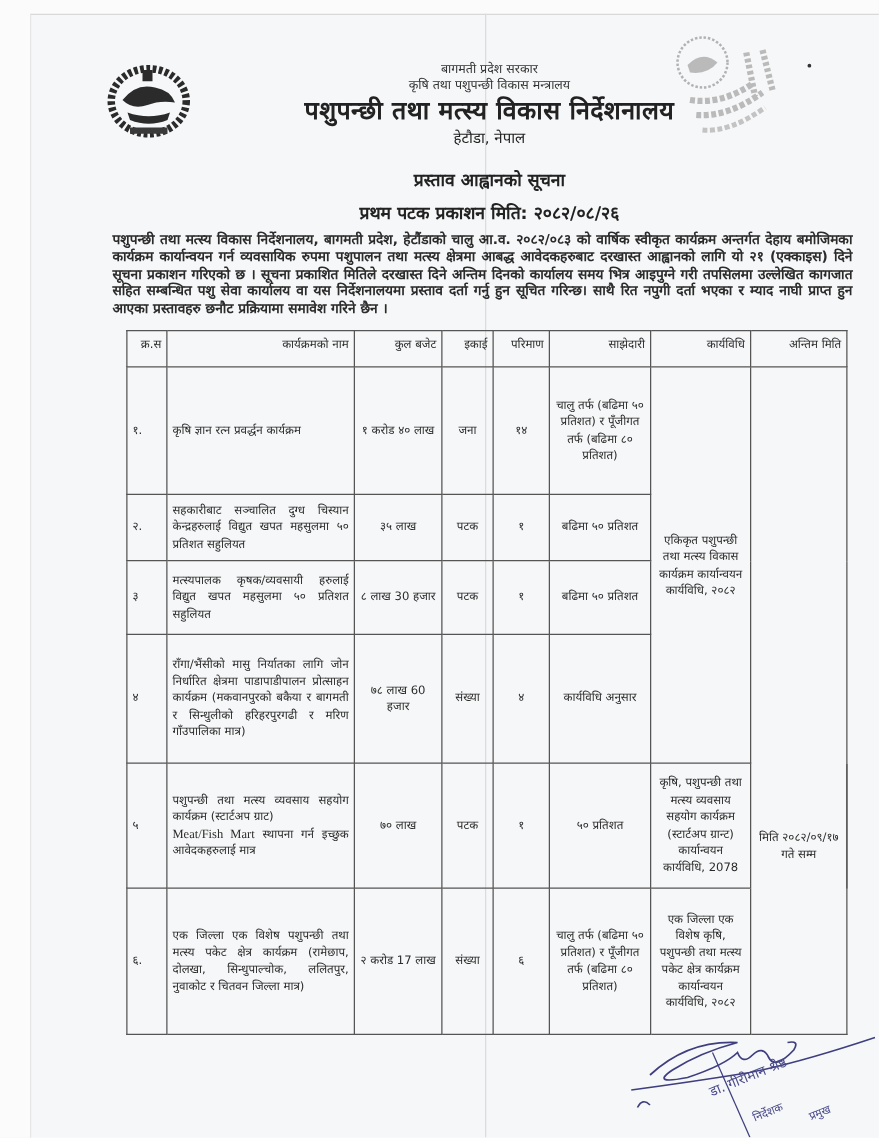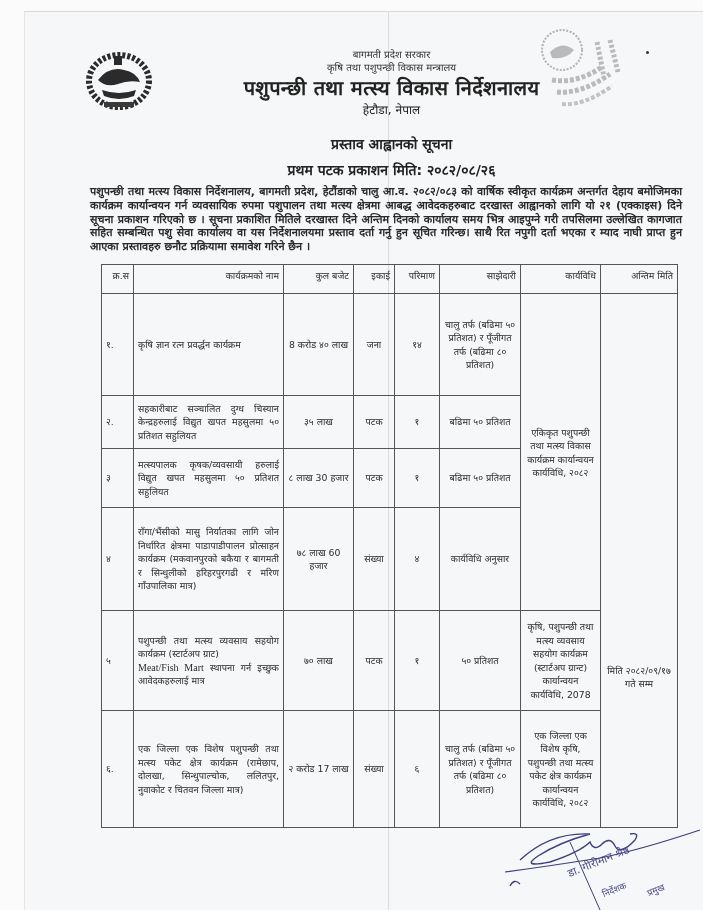--- a/index.html
+++ b/index.html
@@ -122,21 +122,21 @@
       <th>परिमाण</th>
       <th>साझेदारी</th>
       <th>कार्यविधि</th>
       <th>अन्तिम मिति</th>
     </tr>
   </thead>
   <tbody>
     <tr style="height:102px">
       <td class="sn">१.</td>
       <td class="j">कृषि ज्ञान रत्न प्रवर्द्धन कार्यक्रम</td>
-      <td class="c">8 करोड ४० लाख</td>
+      <td class="c">१ करोड ४० लाख</td>
       <td class="c">जना</td>
       <td class="c">१४</td>
       <td class="c">चालु तर्फ (बढिमा ५० प्रतिशत) र पूँजीगत तर्फ (बढिमा ८० प्रतिशत)</td>
       <td style="border-bottom:none"></td>
       <td style="border-bottom:none"></td>
     </tr>
     <tr style="height:53px">
       <td class="sn">२.</td>
       <td class="j">सहकारीबाट सञ्चालित दुग्ध चिस्यान केन्द्रहरुलाई विद्युत खपत महसुलमा ५० प्रतिशत सहुलियत</td>
       <td class="c">३५ लाख</td>

